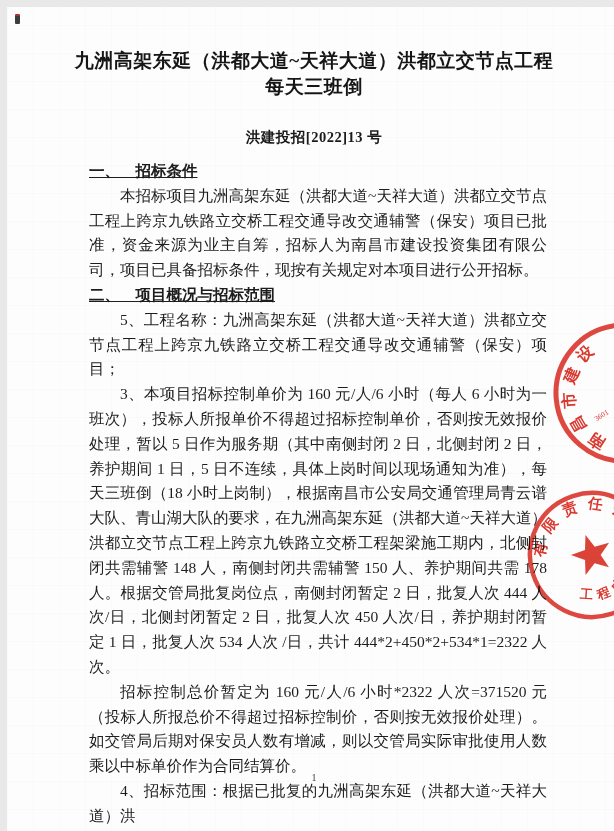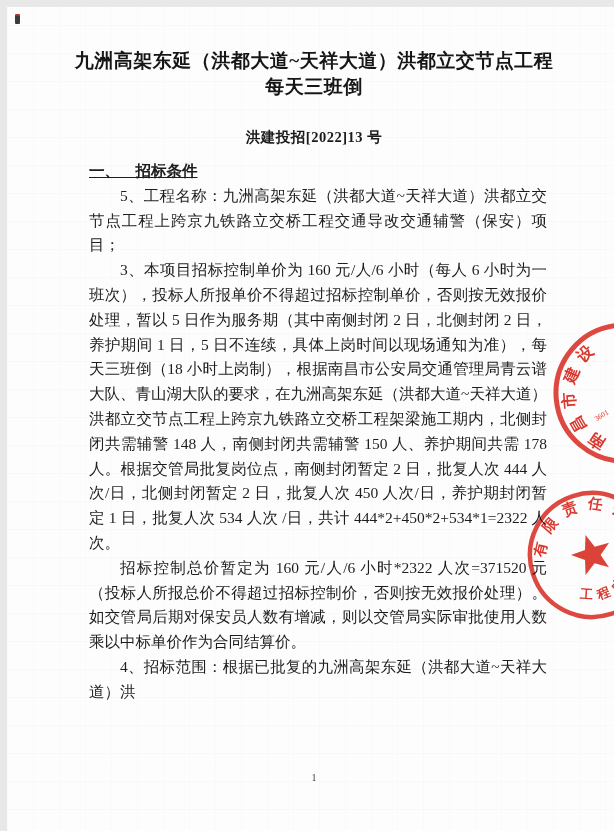--- a/index.html
+++ b/index.html
@@ -60,20 +60,22 @@
 
   <div class="title-block" id="title-block">
       <div>九洲高架东延（洪都大道~天祥大道）洪都立交节点工程</div>
       <div>每天三班倒</div>
     </div>
 
   <div class="doc-number">洪建投招[2022]13 号</div>
 
   <div class="body-block" id="body-block">
       <div class="para heading">一、　招标条件</div>
+      <div class="para body">本招标项目九洲高架东延（洪都大道~天祥大道）洪都立交节点工程上跨京九铁路立交桥工程交通导改交通辅警（保安）项目已批准，资金来源为业主自筹，招标人为南昌市建设投资集团有限公司，项目已具备招标条件，现按有关规定对本项目进行公开招标。</div>
+      <div class="para heading">二、　项目概况与招标范围</div>
       <div class="para body">5、工程名称：九洲高架东延（洪都大道~天祥大道）洪都立交节点工程上跨京九铁路立交桥工程交通导改交通辅警（保安）项目；</div>
       <div class="para body">3、本项目招标控制单价为 160 元/人/6 小时（每人 6 小时为一班次），投标人所报单价不得超过招标控制单价，否则按无效报价处理，暂以 5 日作为服务期（其中南侧封闭 2 日，北侧封闭 2 日，养护期间 1 日，5 日不连续，具体上岗时间以现场通知为准），每天三班倒（18 小时上岗制），根据南昌市公安局交通管理局青云谱大队、青山湖大队的要求，在九洲高架东延（洪都大道~天祥大道）洪都立交节点工程上跨京九铁路立交桥工程架梁施工期内，北侧封闭共需辅警 148 人，南侧封闭共需辅警 150 人、养护期间共需 178 人。根据交管局批复岗位点，南侧封闭暂定 2 日，批复人次 444 人次/日，北侧封闭暂定 2 日，批复人次 450 人次/日，养护期封闭暂定 1 日，批复人次 534 人次 /日，共计 444*2+450*2+534*1=2322 人次。</div>
       <div class="para body">招标控制总价暂定为 160 元/人/6 小时*2322 人次=371520 元（投标人所报总价不得超过招标控制价，否则按无效报价处理）。如交管局后期对保安员人数有增减，则以交管局实际审批使用人数乘以中标单价作为合同结算价。</div>
       <div class="para body">4、招标范围：根据已批复的九洲高架东延（洪都大道~天祥大道）洪</div>
     </div>
 
   <div class="page-number">1</div>
 
   <svg class="seal seal-top" width="160" height="160" viewBox="0 0 160 160">
     <circle cx="80" cy="80" r="68" fill="none" stroke="#d9291f" stroke-width="5" stroke-opacity="0.92"></circle>

